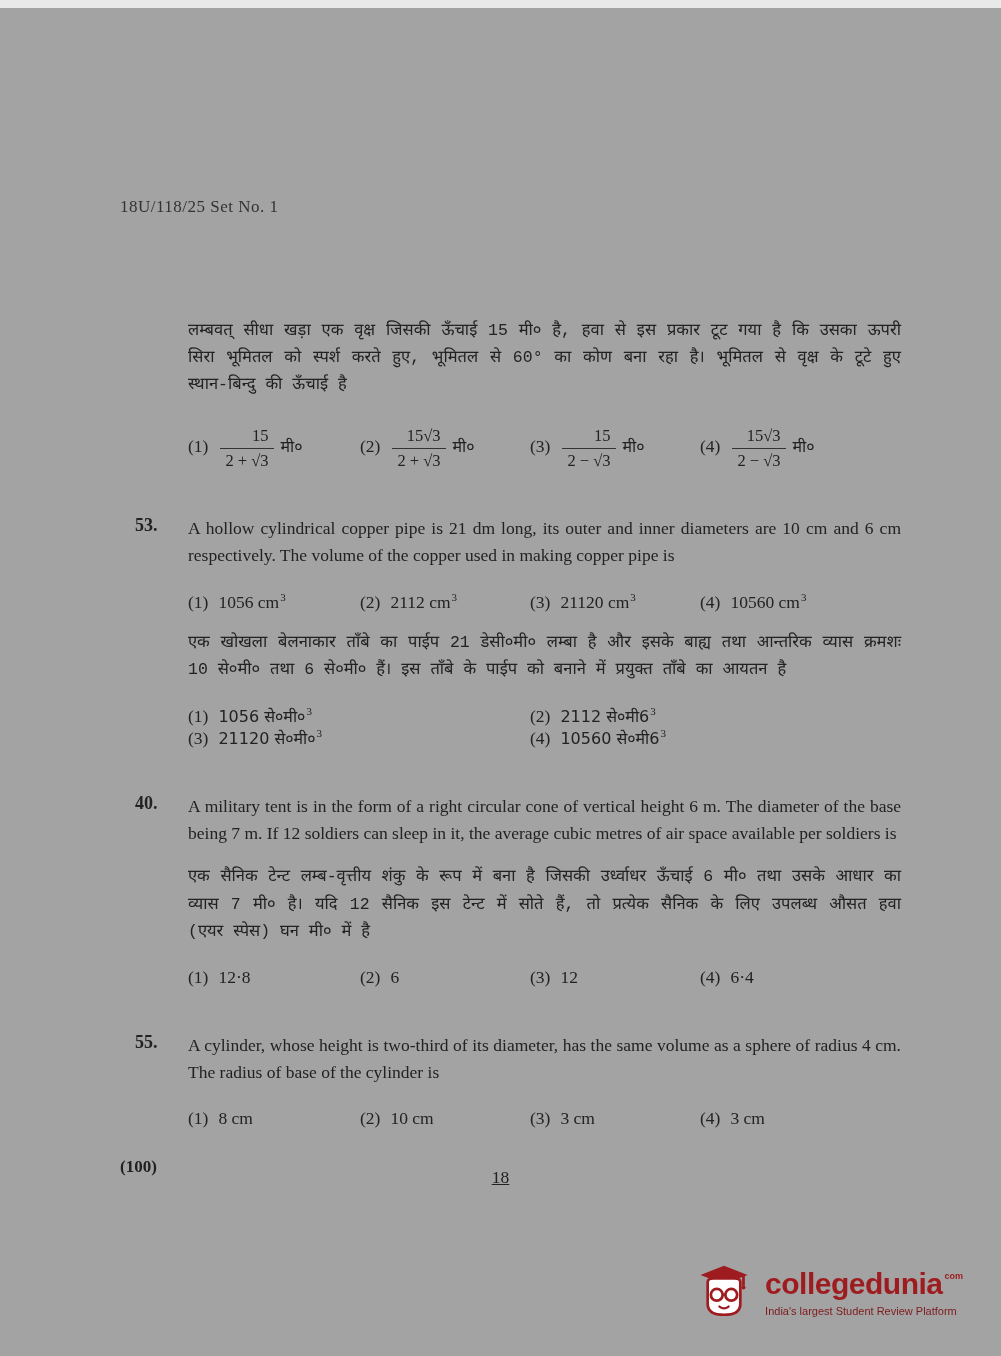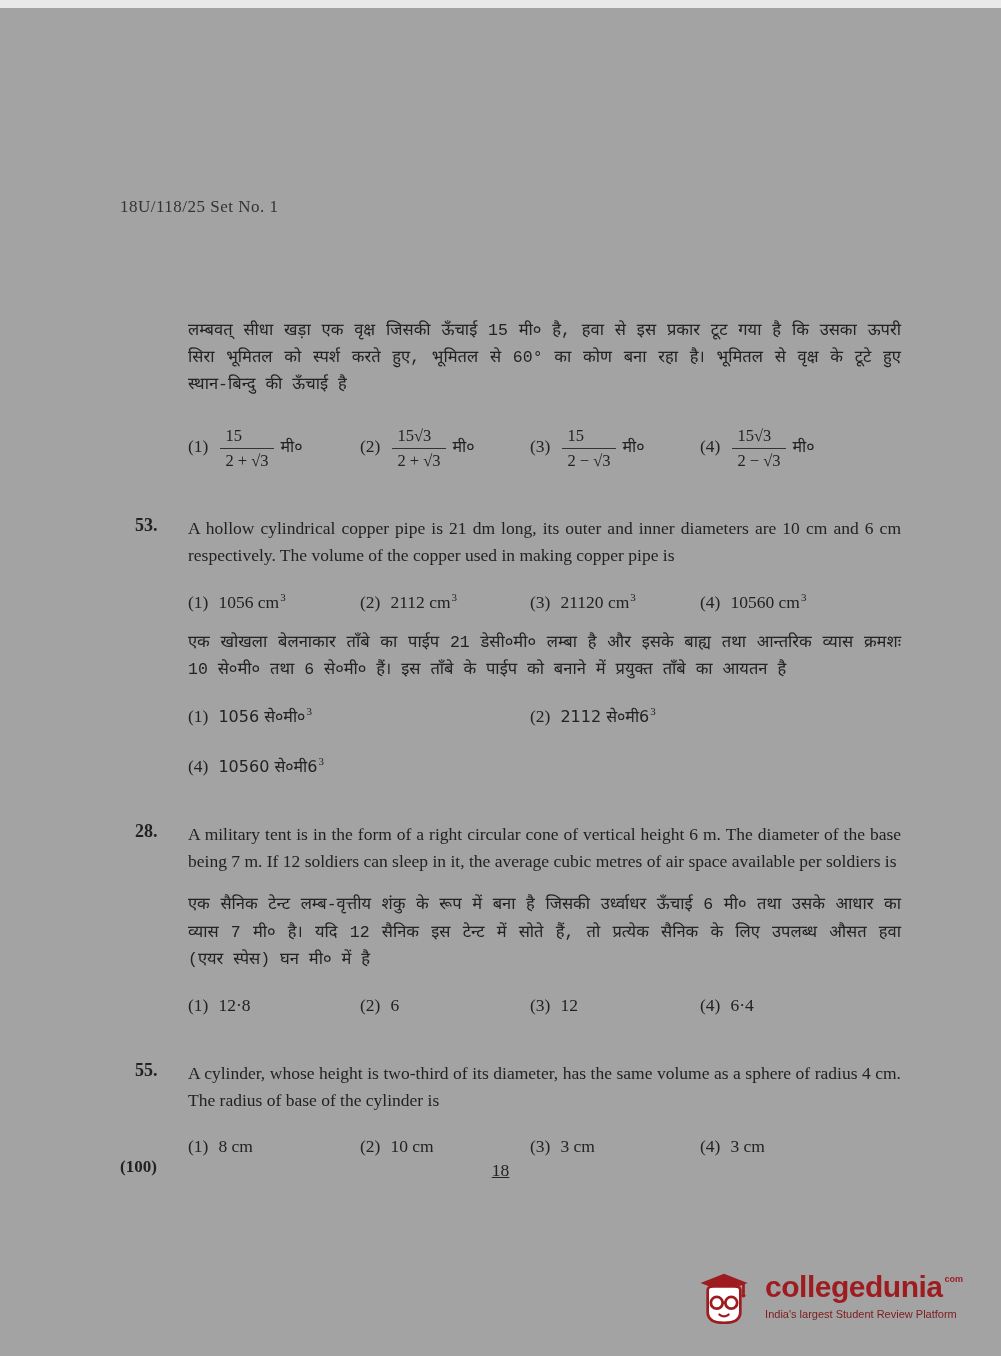--- a/index.html
+++ b/index.html
@@ -26,45 +26,45 @@
   .q-num { width: 53px; flex-shrink: 0; font-weight: 700; font-size: 18px; }
   .q-body { flex: 1; min-width: 0; }
   .q-body.offset { margin-left: 53px; }
 
   .para { line-height: 1.55; text-align: justify; }
   .para.hindi { font-family: Liberation Mono, monospace; font-size: 16.5px; line-height: 1.65; }
   .para + .para, .options-grid + .para { margin-top: 16px; }
 
   .options-grid { display: grid; margin-top: 22px; align-items: center; }
   .options-grid.four { grid-template-columns: 172px 170px 170px 1fr; }
-  .options-grid.two  { grid-template-columns: 342px 1fr; row-gap: 28px; }
+  .options-grid.two  { grid-template-columns: 342px 1fr; row-gap: 0; }
   .option { white-space: nowrap; }
   .opt-label { margin-right: 10px; }
   .opt-value sup, .option sup { font-size: 11px; vertical-align: super; margin-left: 1px; }
   .option .hindi-val { font-family: "DejaVu Sans", sans-serif; font-size: 16px; }
 
   .frac-row { margin-top: 26px; }
-  .fraction { display: inline-block; vertical-align: middle; text-align: left; margin: 0 7px 0 2px; font-size: 16.5px; }
+  .fraction { display: inline-block; vertical-align: middle; text-align: right; margin: 0 7px 0 2px; font-size: 16.5px; }
   .fraction .num { display: block; padding: 1px 5px 2px; border-bottom: 1.4px solid #333; }
   .fraction .den { display: block; padding: 2px 5px 0; }
   .unit { font-family: "DejaVu Sans", sans-serif; font-size: 16px; }
 
   .footer-row {
     position: absolute; left: 0; right: 0; top: 1148px;
     padding: 0 100px 0 120px;
   }
   .footer-left { font-weight: 700; font-size: 17px; }
   .footer-page {
-    position: absolute; left: 0; right: 0; top: 4px;
+    position: absolute; left: 0; right: 0; top: 11px;
     text-align: center; font-size: 17.5px; text-decoration: underline;
   }
 
   .branding {
-    position: absolute; right: 38px; bottom: 34px;
-    display: flex; gap: 12px;
+    position: absolute; right: 38px; bottom: 42px;
+    display: flex; align-items: center; gap: 12px;
     font-family: "Liberation Sans", "DejaVu Sans", sans-serif;
   }
   .brand-text { display: flex; flex-direction: column; }
   .brand-name-row { display: flex; align-items: flex-start; }
   .brand-name { font-size: 30px; font-weight: 700; color: var(--brand); letter-spacing: -0.5px; line-height: 1; }
   .brand-suffix { font-size: 9px; font-weight: 700; color: var(--brand); margin-left: 2px; margin-top: 2px; }
   .brand-tagline { font-size: 11px; color: #7d1a1d; margin-top: 6px; }
   .logo-icon { width: 58px; height: 58px; }
 </style>
 </head>
@@ -118,28 +118,31 @@
         </div>
         <p class="para hindi">एक खोखला बेलनाकार ताँबे का पाईप 21 डेसी०मी० लम्बा है और इसके बाह्य तथा आन्तरिक व्यास क्रमशः 10 से०मी० तथा 6 से०मी० हैं। इस ताँबे के पाईप को बनाने में प्रयुक्त ताँबे का आयतन है</p>
         <div class="options-grid two">
           <div class="option">
             <span class="opt-label">(1)</span><span class="hindi-val">1056 से०मी०</span><sup>3</sup>
           </div>
           <div class="option">
             <span class="opt-label">(2)</span><span class="hindi-val">2112 से०मी6</span><sup>3</sup>
           </div>
           <div class="option">
+            <span class="opt-label">(3)</span><span class="hindi-val">21120 से०मी०</span><sup>3</sup>
+          </div>
+          <div class="option">
             <span class="opt-label">(4)</span><span class="hindi-val">10560 से०मी6</span><sup>3</sup>
           </div>
         </div>
       </div>
     </section>
 
     <section class="question">
-      <div class="q-num">28.</div>
+      <div class="q-num">40.</div>
       <div class="q-body">
         <p class="para english">A military tent is in the form of a right circular cone of vertical height 6 m. The diameter of the base being 7 m. If 12 soldiers can sleep in it, the average cubic metres of air space available per soldiers is</p>
         <p class="para hindi">एक सैनिक टेन्ट लम्ब-वृत्तीय शंकु के रूप में बना है जिसकी उर्ध्वाधर ऊँचाई 6 मी० तथा उसके आधार का व्यास 7 मी० है। यदि 12 सैनिक इस टेन्ट में सोते हैं, तो प्रत्येक सैनिक के लिए उपलब्ध औसत हवा (एयर स्पेस) घन मी० में है</p>
         <div class="options-grid four">
           <div class="option">
             <span class="opt-label">(1)</span><span class="opt-value">12·8</span>
           </div>
           <div class="option">
             <span class="opt-label">(2)</span><span class="opt-value">6</span>
           </div>

